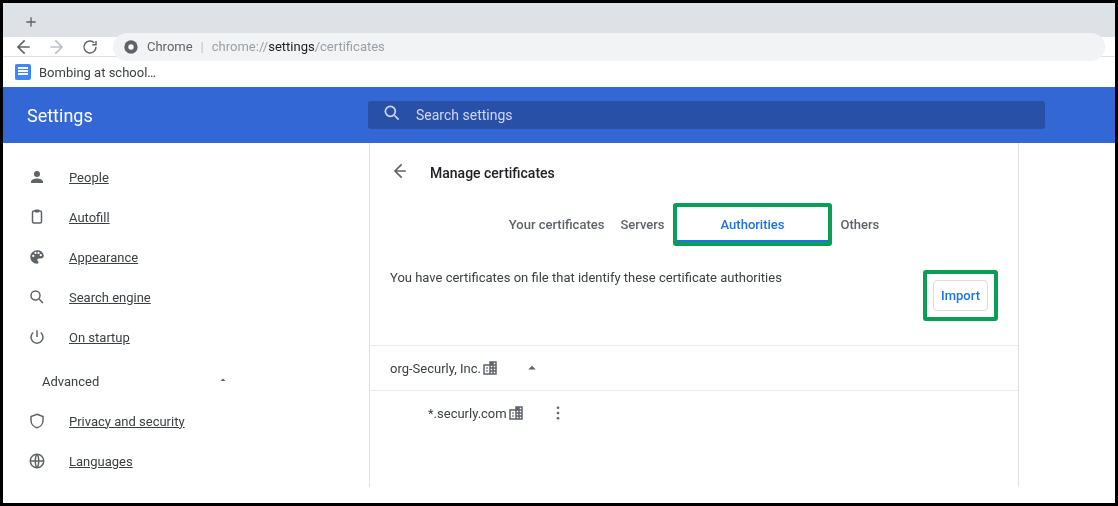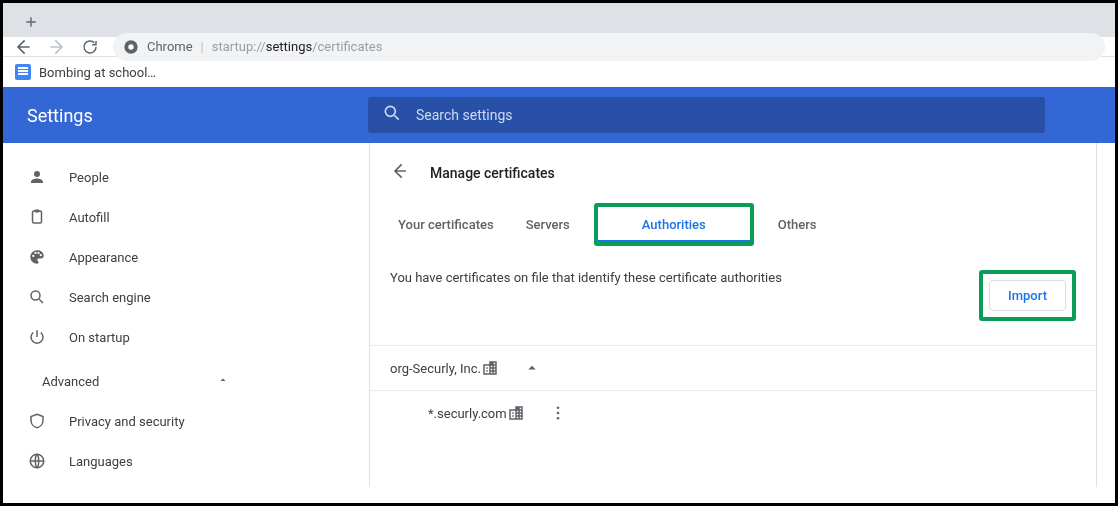--- a/index.html
+++ b/index.html
@@ -24,48 +24,48 @@
 
   .bookbar { height: 30px; display: flex; align-items: center; gap: 8px; padding: 0 12px; font-size: 13px; color: #3c4043; }
   .bookbar .doc-icon { width:16px; height:16px; background:#4285f4; border-radius:2px; position:relative; }
   .bookbar .doc-icon::after { content:''; position:absolute; left:3px; top:3px; right:3px; height:2px; background:#fff; box-shadow:0 3px 0 #fff, 0 6px 0 #fff; }
 
   
   .app { display:flex; flex-direction:column; height: calc(506px - 6px - 34px - 36px - 30px); }
   .app-header { height: 56px; background: #3367d6; display:flex; align-items:center; color:#fff; }
   .app-title { font-size: 18px; font-weight: 400; padding-left: 24px; width: 365px; }
   .search-wrap { flex:1; display:flex; padding-right: 70px; }
-  .searchbox { flex:1; height: 36px; background: #2850a7; border-radius: 3px; display:flex; align-items:center; padding: 0 14px; gap: 14px; }
+  .searchbox { flex:1; height: 28px; background: #2850a7; border-radius: 3px; display:flex; align-items:center; padding: 0 14px; gap: 14px; }
   .searchbox input { background: transparent; border: none; outline: none; color: #fff; font-size: 14px; width: 100%; }
   .searchbox input::placeholder { color: #cfd8f3; }
   .searchbox .sicon { color:#cfd8f3; }
 
   .app-body { flex:1; display:flex; overflow:hidden; }
   .sidebar { width: 256px; padding-top: 14px; }
-  .side-item { display:flex; align-items:center; gap: 22px; height: 40px; padding-left: 24px; font-size: 13px; color:#3c4043; cursor:pointer; }
+  .side-item { display:flex; align-items:center; gap: 22px; height: 40px; padding-left: 24px; font-size: 13px; color:#3c4043; cursor:pointer;text-decoration:underline; }
   .side-item .sicon { color:#5f6368; width:20px; display:flex; justify-content:center; }
   .advanced { display:flex; align-items:center; justify-content:space-between; height: 40px; padding-left:39px; padding-right:30px; font-size:13px; color:#3c4043; margin-top:4px; cursor:pointer; }
 
   .content-wrap { flex:1; background:#fff; display:flex; justify-content:flex-start; padding-left:110px; }
-  .page-edge { border-left:1px solid #e0e0e0; border-right:1px solid #e0e0e0; width: 728px; background:#fff; }
+  .page-edge { border-left:1px solid #e0e0e0; border-right:1px solid #e0e0e0; width: 650px; background:#fff; }
   .page-head { display:flex; align-items:center; gap:20px; height:60px; padding: 0 20px; }
   .page-head .back { color:#5f6368; cursor:pointer; }
   .page-head .ptitle { font-size:14px; color:#202124; font-weight:500; }
 
-  .certtabs { display:flex; justify-content:flex-start; padding: 0 20px; gap: 16px; }
+  .certtabs { display:flex; justify-content:center; padding: 0 20px; }
   .certtab { padding: 14px 8px 12px; font-size:13px; font-weight:500; color:#5f6368; border-bottom:2px solid transparent; cursor:pointer; }
   .certtab.active { color:#1a73e8; border-bottom-color:#1a73e8; }
   .tab-highlight { border:4px solid #0a9d58; border-radius:3px; padding: 0; }
   .tab-highlight .certtab { padding: 10px 44px 8px; }
   .certtab-wrap { display:flex; align-items:center; }
 
   .descrow { display:flex; align-items:flex-start; justify-content:space-between; padding: 24px 20px 24px 20px; }
   .descrow .desc { font-size:13px; color:#3c4043; }
   .import-hl { border:4px solid #0a9d58; border-radius:3px; padding:6px; }
-  .import-btn { border:1px solid #dadce0; background:#fff; color:#1a73e8; font-size:13px; font-weight:500; padding: 7px 18px; border-radius:4px; cursor:pointer; }
+  .import-btn { border:1px solid #dadce0; background:#fff; color:#1a73e8; font-size:13px; font-weight:500; padding: 7px 7px; border-radius:4px; cursor:pointer; }
 
   .certrow { display:flex; align-items:center; justify-content:flex-start; padding: 13px 20px; border-top:1px solid #e8eaed; font-size:13px; color:#3c4043; }
   .certrow .right { display:flex; align-items:center; gap: 24px; color:#5f6368; }
   .certrow.child { padding-left: 58px; }
   .ico { display:inline-flex; width:18px; height:18px; }
 </style>
 </head>
 <body>
 
 <div class="tabstrip">
@@ -95,21 +95,21 @@
   <div class="omnibox">
     <span class="chrome-logo">
       <svg viewBox="0 0 24 24" width="16" height="16">
           <circle cx="12" cy="12" r="10" fill="#5f6368"></circle>
           <circle cx="12" cy="12" r="4" fill="#fff"></circle>
         </svg>
     </span>
     <span>Chrome</span>
     <span class="sep">|</span>
     <span class="url">
-      <span>startup://</span><span class="strong">settings</span><span>/certificates</span>
+      <span>chrome://</span><span class="strong">settings</span><span>/certificates</span>
     </span>
   </div>
 </div>
 
 <div class="bookbar">
   <span class="doc-icon"></span>
   <span>Bombing at school…</span>
 </div>
 
 <div class="app">

